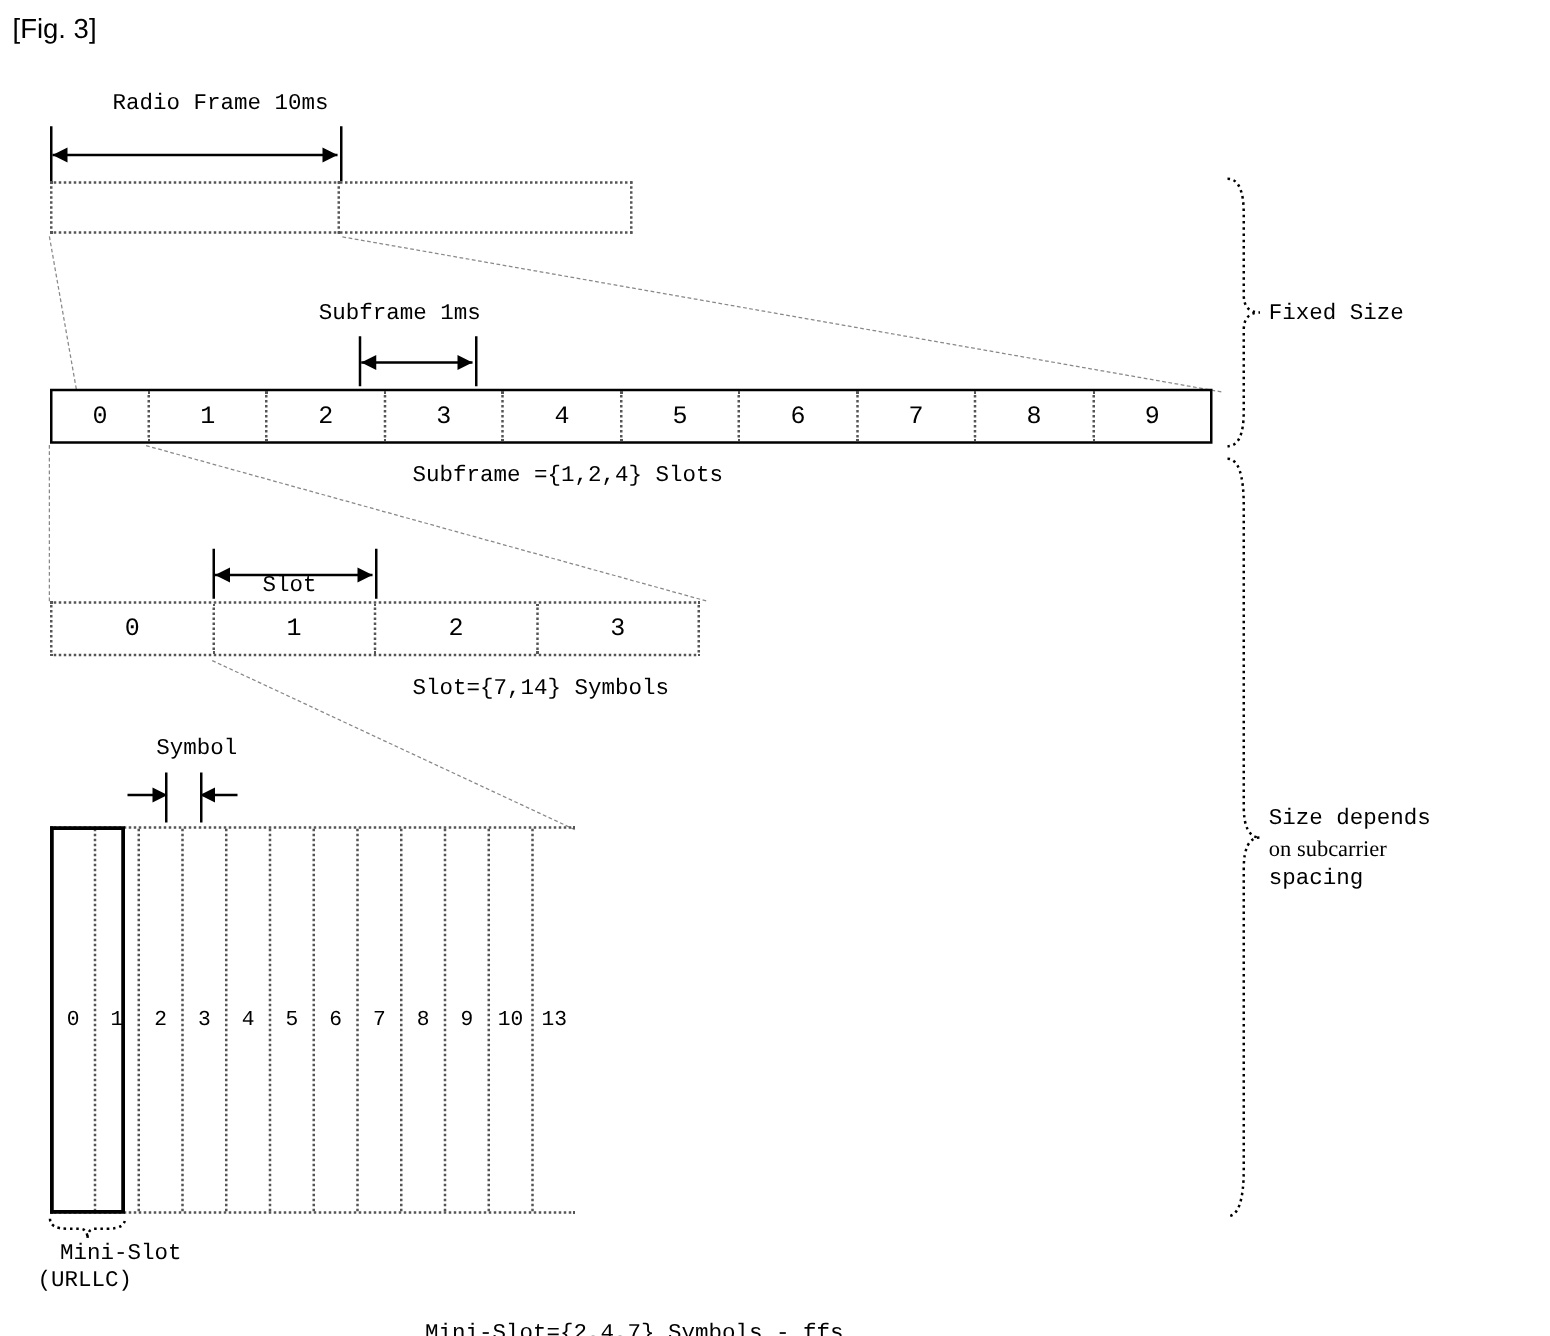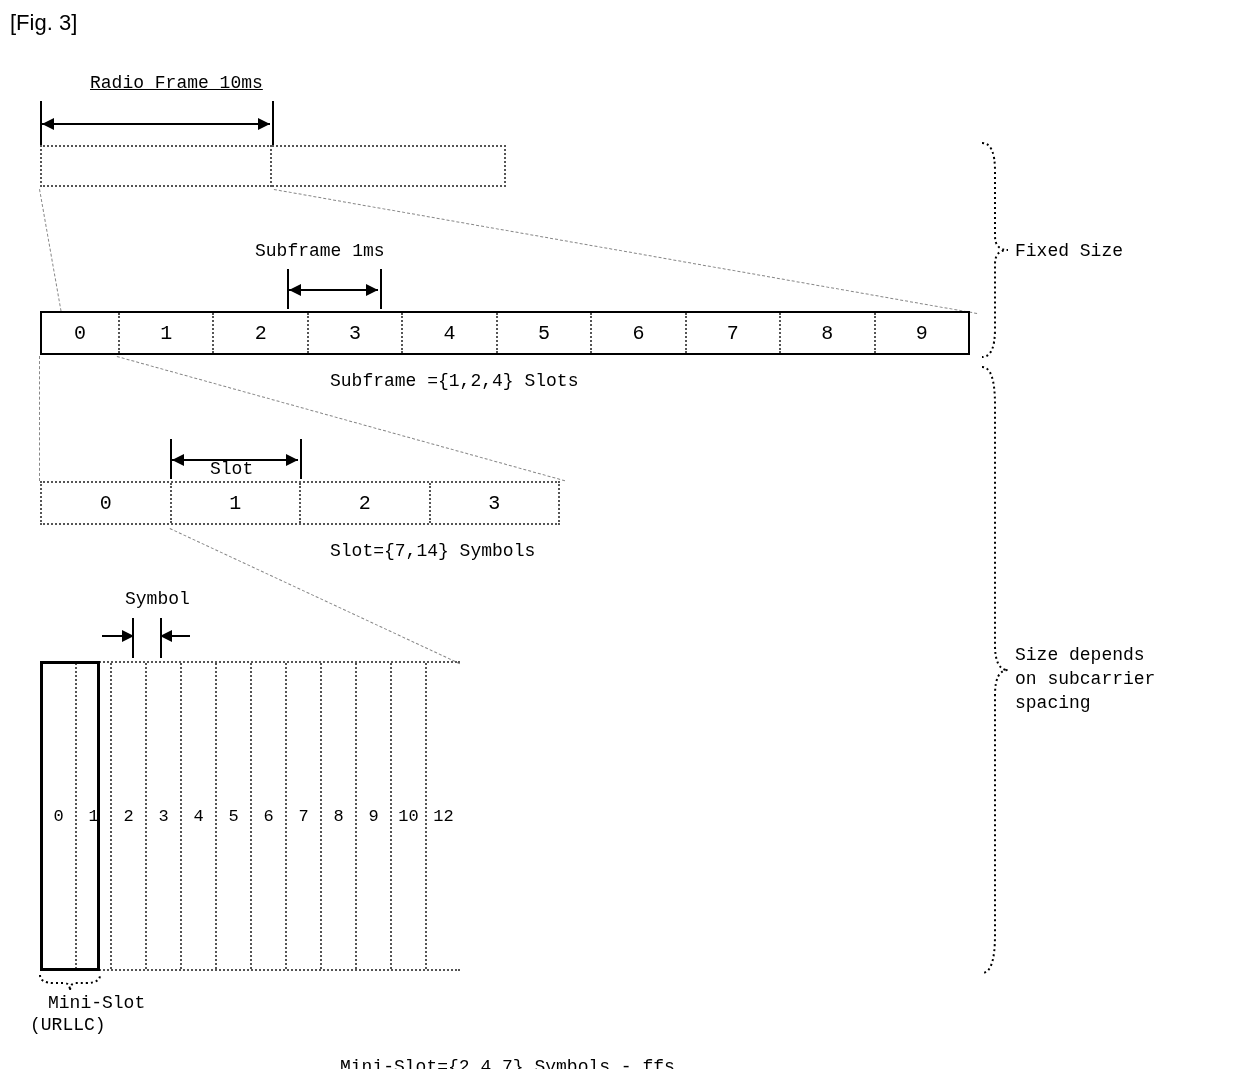--- a/index.html
+++ b/index.html
@@ -142,21 +142,21 @@
     transform-origin: 0 0;
   }
 </style>
 </head>
 <body>
 
 <div class="fig-title">[Fig. 3]</div>
 
 <div class="container">
 
-  <div class="lbl" style="left:80px; top:32px;text-decoration:underline;">Radio Frame 10ms</div>
+  <div class="lbl" style="left:80px; top:32px;">Radio Frame 10ms</div>
   <div class="tick" style="left:30px; top:60px; height:44px;"></div>
   <div class="tick" style="left:262px; top:60px; height:44px;"></div>
   <div class="dim-line" style="left:32px; top:82px; width:228px;"></div>
   <div class="radio-frame-bar">
     <div class="seg1"></div>
     <div class="seg2"></div>
   </div>
 
   <div class="dashline" style="left:264px; top:148px; width:714px; transform:rotate(10deg);"></div>
   <div class="dashline" style="left:30px; top:148px; width:124px; transform:rotate(80deg);"></div>
@@ -214,21 +214,21 @@
     <div class="sym">1</div>
     <div class="sym">2</div>
     <div class="sym">3</div>
     <div class="sym">4</div>
     <div class="sym">5</div>
     <div class="sym">6</div>
     <div class="sym">7</div>
     <div class="sym">8</div>
     <div class="sym">9</div>
     <div class="sym">10</div>
-    <div class="sym">12</div>
+    <div class="sym">13</div>
   </div>
   <div class="mini-slot-hl"></div>
 
   <div class="under-brace" style="left:28px; top:932px;">
     <svg width="64" height="20">
         <path d="M2,2 Q2,10 16,10 L26,10 Q32,10 32,18 Q32,10 38,10 L48,10 Q62,10 62,2" stroke="#000" stroke-width="2" fill="none" stroke-dasharray="2,3"></path>
       </svg>
   </div>
   <div class="lbl" style="left:18px; top:952px;margin-left:20px;">Mini-Slot</div>
   <div class="lbl" style="left:20px; top:974px;">(URLLC)</div>
@@ -241,16 +241,16 @@
     </svg>
   </div>
   <div class="lbl" style="left:1005px; top:200px;font-family:Liberation Mono, monospace;">Fixed Size</div>
 
   <div class="brace" style="left:970px; top:324px;">
     <svg width="30" height="610">
       <path d="M2,2 Q15,2 15,40 L15,280 Q15,305 28,305 Q15,305 15,330 L15,570 Q15,608 2,608" stroke="#000" stroke-width="2" fill="none" stroke-dasharray="2,3"></path>
     </svg>
   </div>
   <div class="lbl" style="left:1005px; top:604px;">Size depends</div>
-  <div class="lbl" style="left:1005px; top:628px;">on subcarrier</div>
+  <div class="lbl" style="left:1005px; top:628px;font-family:Liberation Serif, serif;">on subcarrier</div>
   <div class="lbl" style="left:1005px; top:652px;">spacing</div>
 
 </div>
 
 </body></html>

